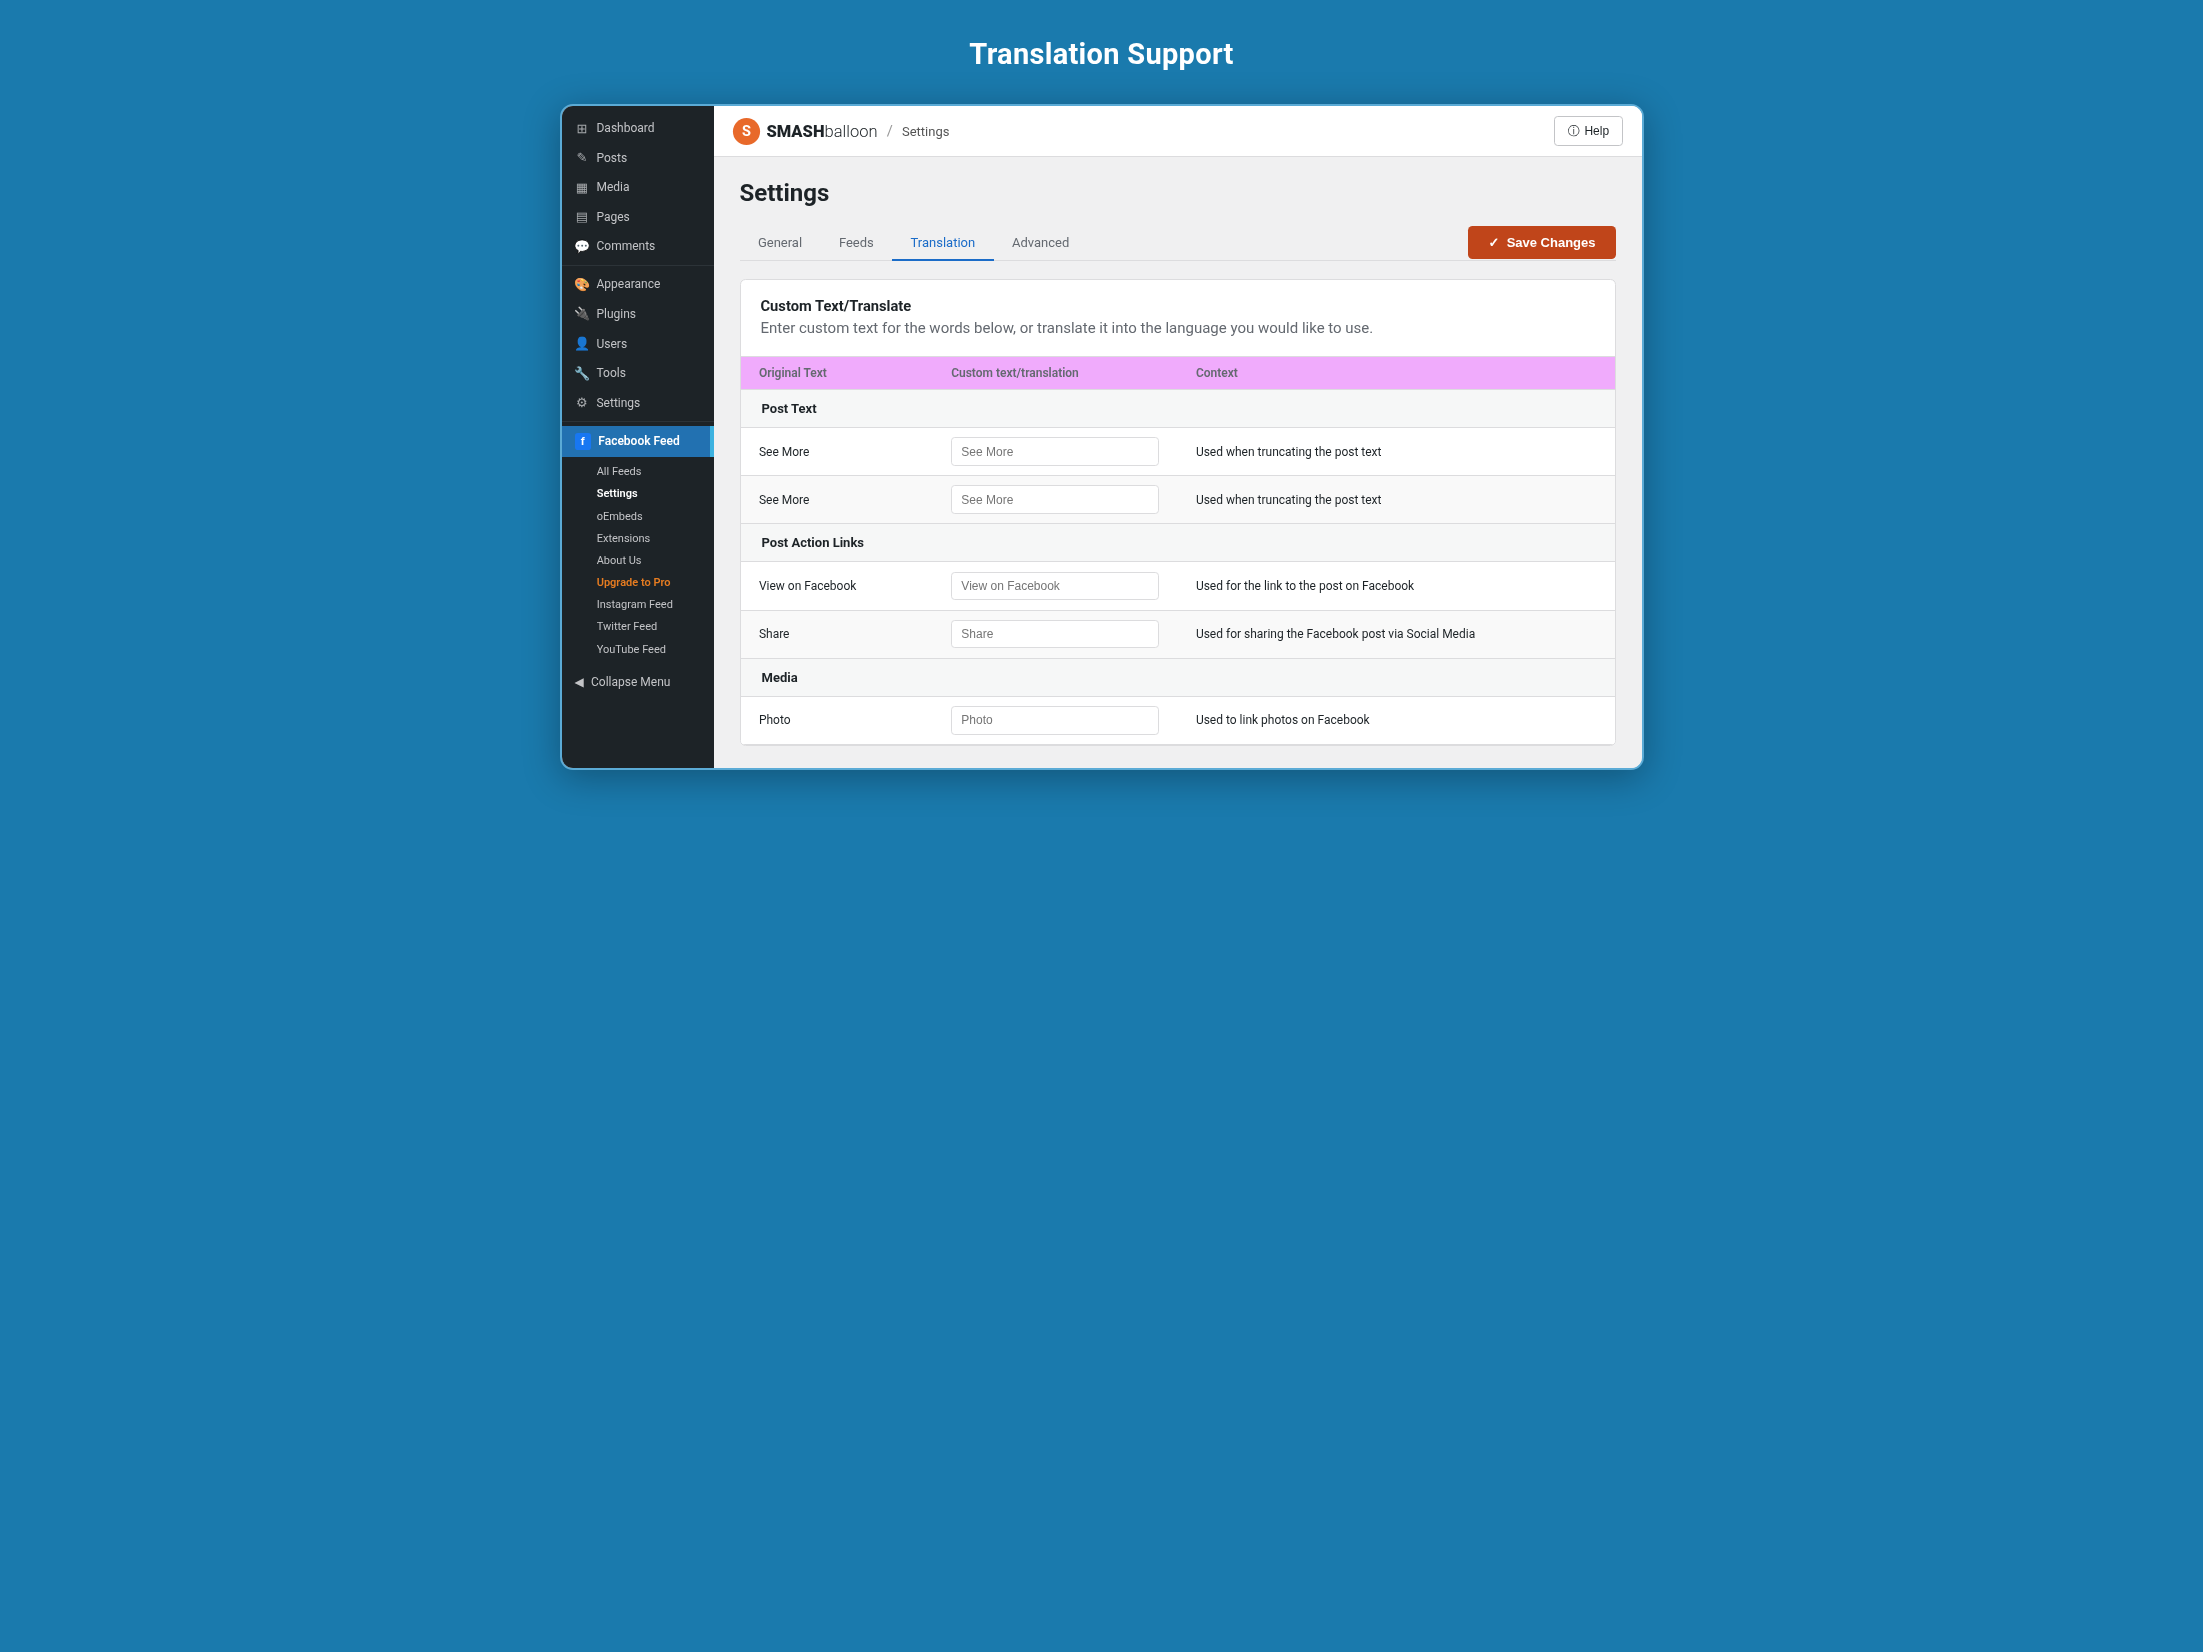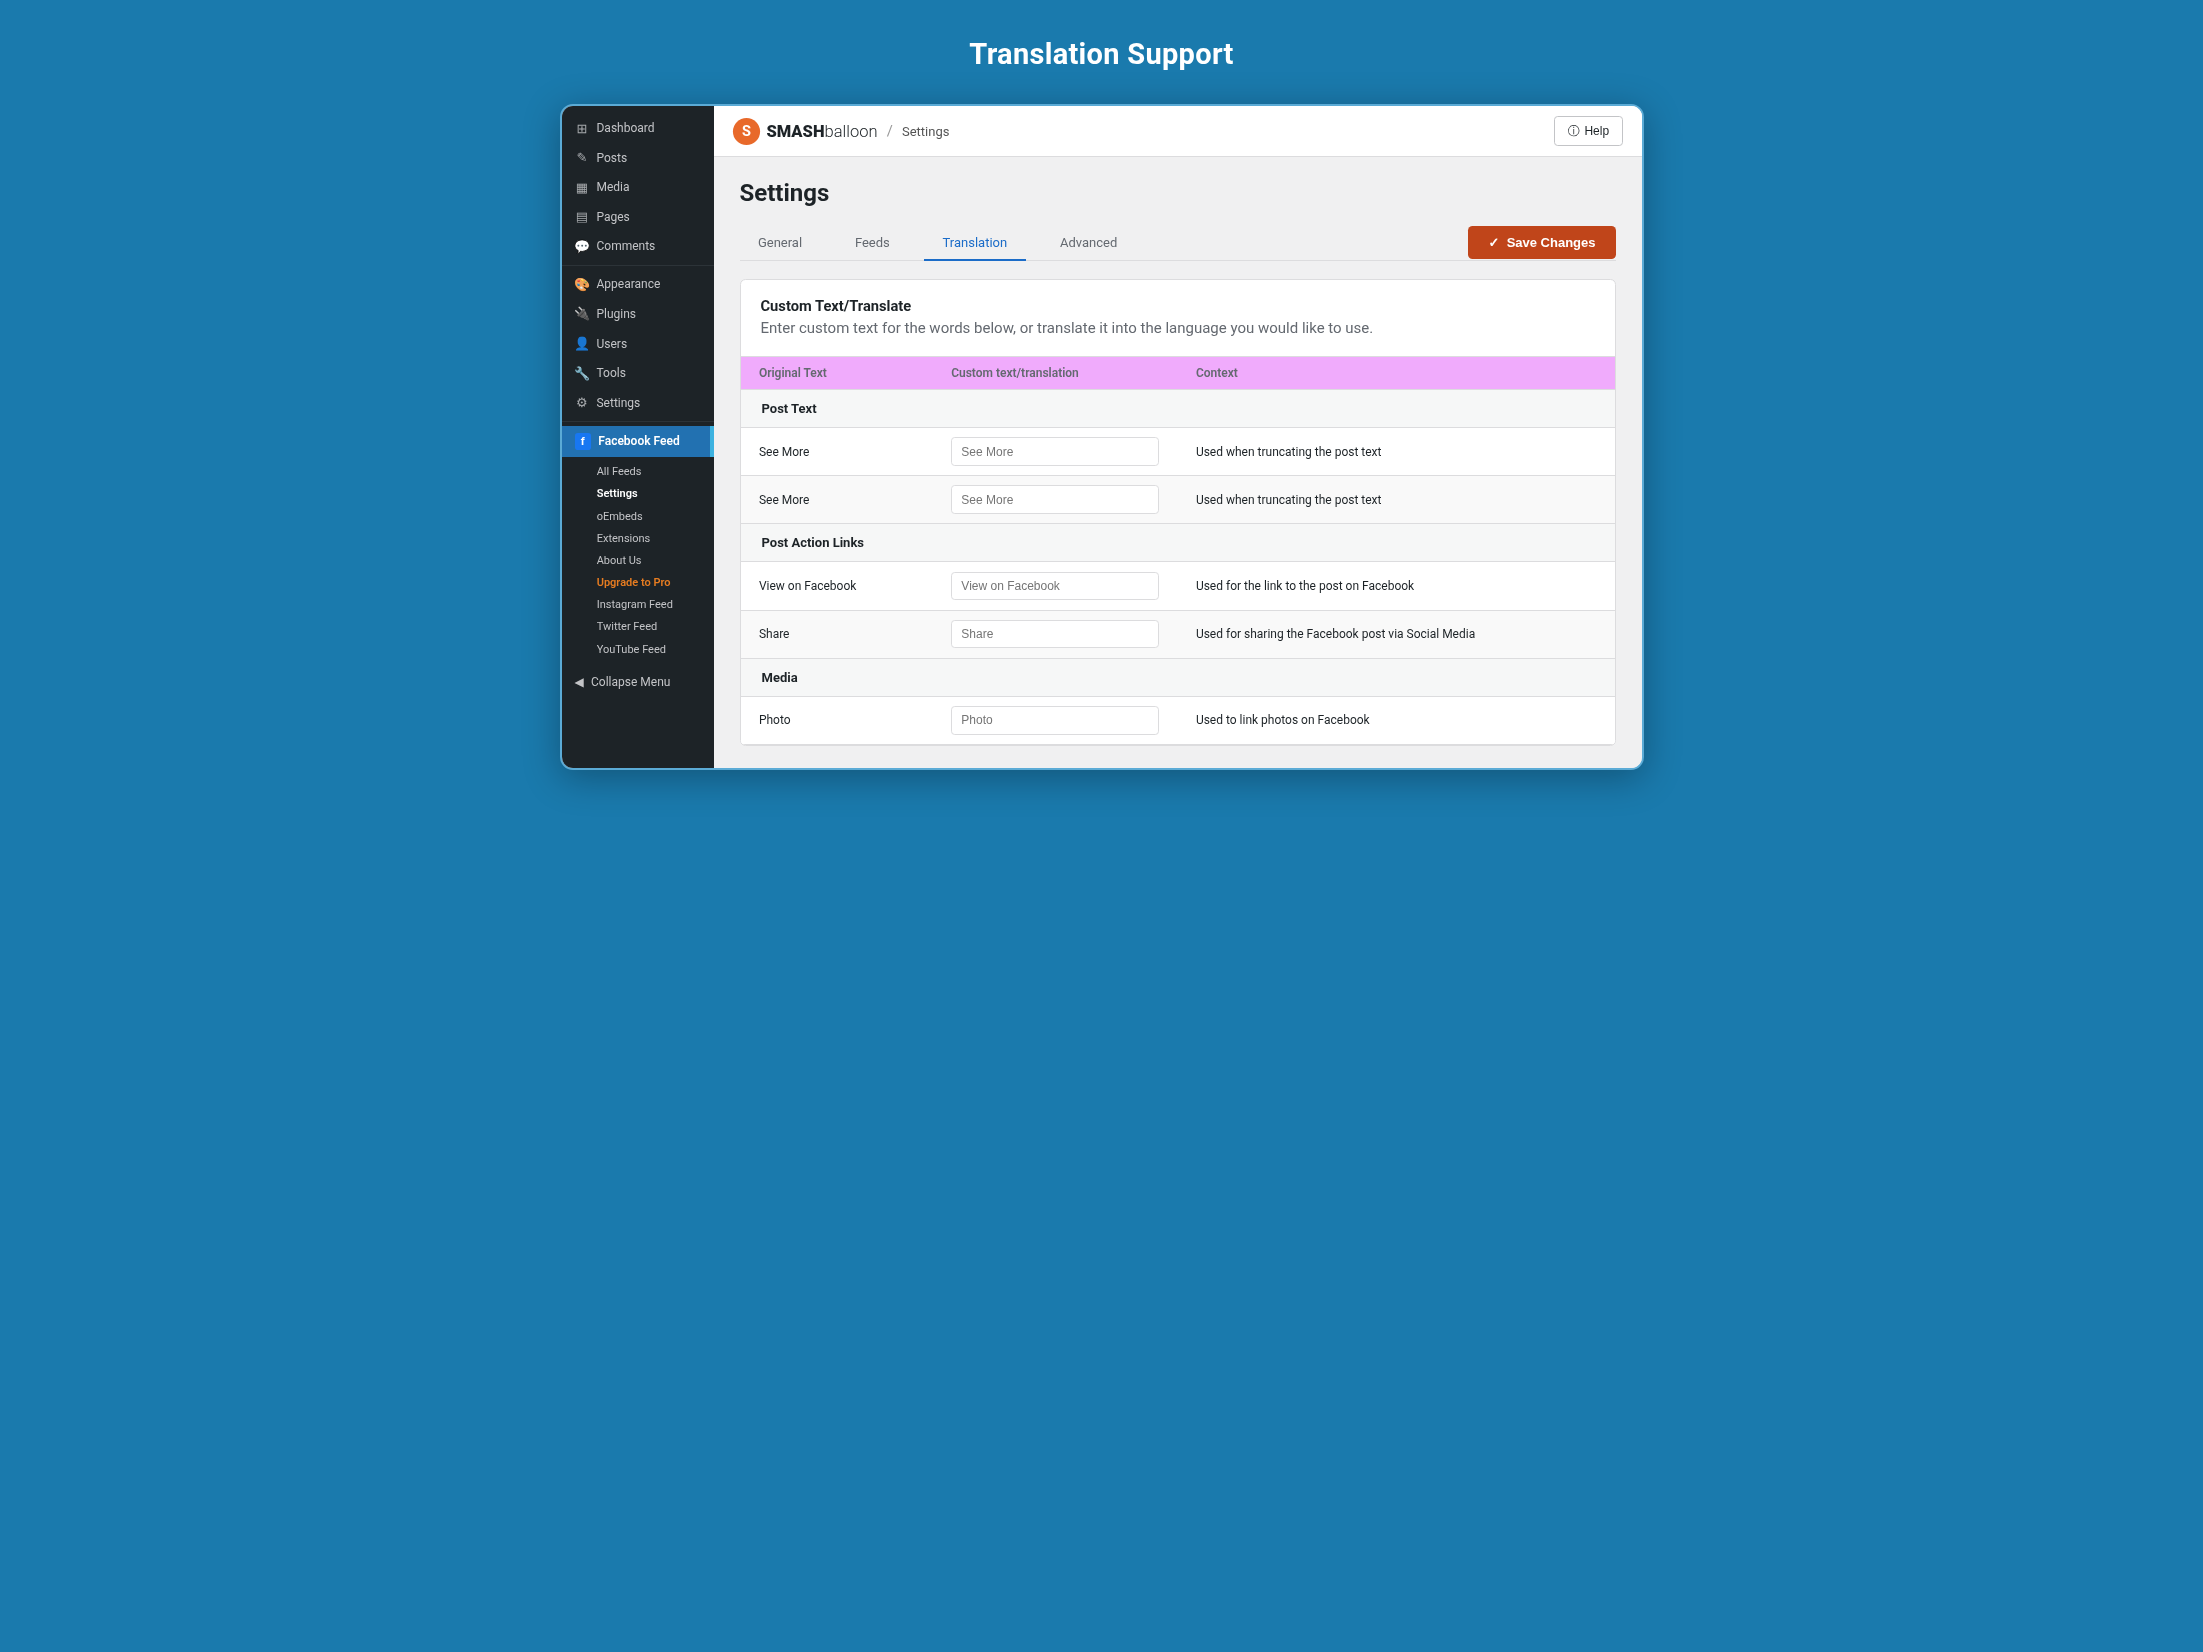--- a/index.html
+++ b/index.html
@@ -195,21 +195,21 @@
     .tabs-bar {
       display: flex;
       align-items: center;
       border-bottom: 0.9px solid #dcdcde;
       margin-bottom: 18.4px;
       gap: 0;
       justify-content: space-between;
     }
     .tabs-left {
       display: flex;
-      gap: 16px;
+      gap: 0;
     }
     .tab-item {
       padding: 9.2px 18.4px;
       font-size: 13px;
       color: #646970;
       cursor: pointer;
       border-bottom: 2.8px solid transparent;
       margin-bottom: -0.9px;
     }
     .tab-item.active {

